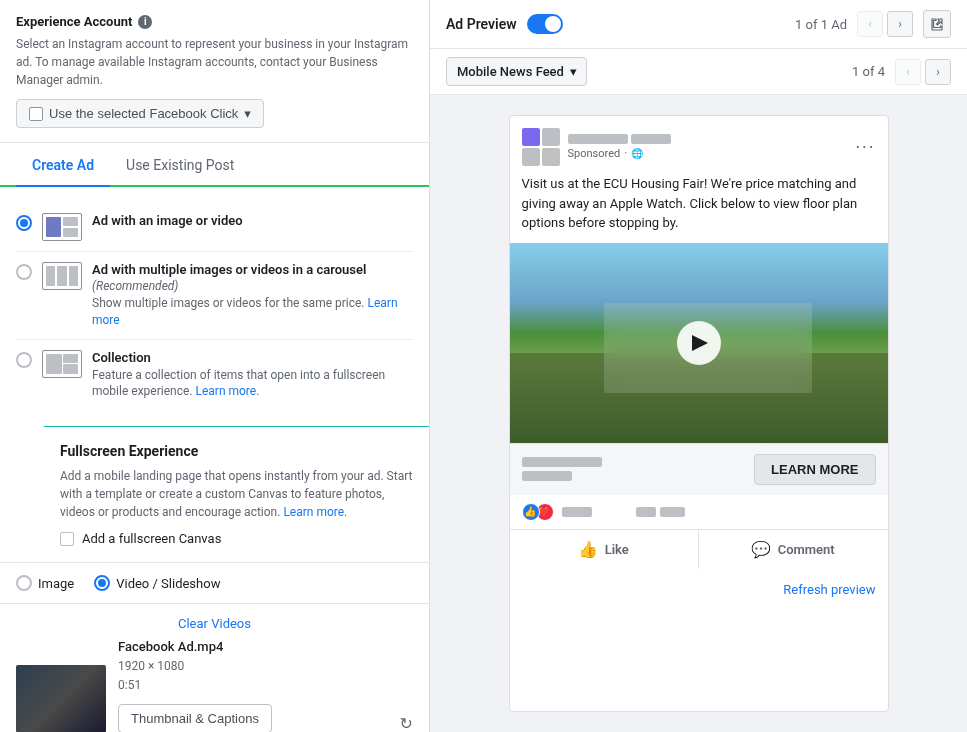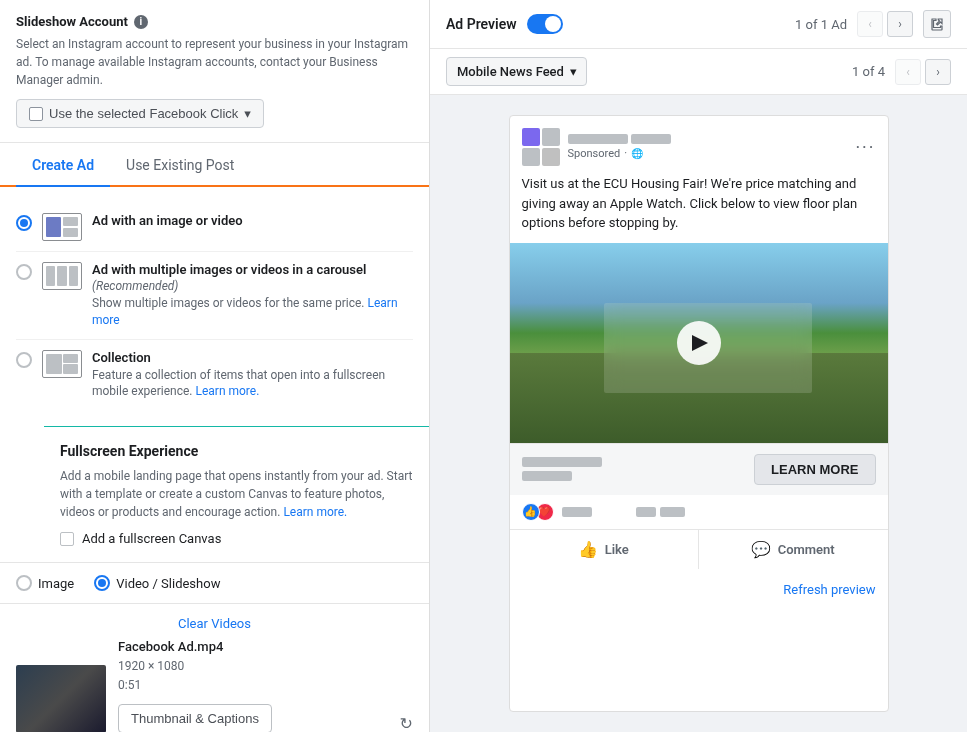--- a/index.html
+++ b/index.html
@@ -8,21 +8,21 @@
     
     .left-panel { width: 430px; background: #fff; border-right: 1px solid #ddd; display: flex; flex-direction: column; overflow-y: auto; flex-shrink: 0; }
 
     .instagram-section { padding: 14px 16px; border-bottom: 1px solid #e5e5e5; }
     .instagram-title { font-weight: 700; font-size: 13px; color: #1c1e21; display: flex; align-items: center; gap: 6px; margin-bottom: 6px; }
     .info-icon { width: 14px; height: 14px; border-radius: 50%; background: #606770; color: #fff; font-size: 10px; display: inline-flex; align-items: center; justify-content: center; cursor: pointer; }
     .instagram-desc { font-size: 12px; color: #606770; line-height: 1.5; margin-bottom: 10px; }
     .fb-page-btn { display: inline-flex; align-items: center; gap: 6px; padding: 6px 12px; border: 1px solid #ccd0d5; border-radius: 4px; background: #f5f6f7; cursor: pointer; font-size: 13px; color: #4b4f56; }
     .fb-page-btn .checkbox-icon { width: 14px; height: 14px; border: 1px solid #8d949e; border-radius: 2px; background: #fff; display: inline-block; }
 
-    .tabs-row { display: flex; border-bottom: 2px solid #f97316; padding: 0 16px; }
+    .tabs-row { display: flex; border-bottom: 2px solid #22c55e; padding: 0 16px; }
     .tab { padding: 14px 16px 12px; font-size: 14px; color: #606770; cursor: pointer; position: relative; }
     .tab.active { color: #1877f2; font-weight: 600; }
     .tab.active::after { content: ''; position: absolute; bottom: -2px; left: 0; right: 0; height: 2px; background: #1877f2; }
 
     .ad-options { padding: 16px; flex: 1; }
     .radio-group { display: flex; flex-direction: column; gap: 0; }
     .radio-item { display: flex; align-items: flex-start; gap: 10px; padding: 10px 0; border-bottom: 1px solid #f0f0f0; }
     .radio-item:last-child { border-bottom: none; }
     .radio-btn { width: 16px; height: 16px; border-radius: 50%; border: 2px solid #1877f2; background: #fff; flex-shrink: 0; margin-top: 2px; position: relative; cursor: pointer; }
     .radio-btn.selected::after { content: ''; position: absolute; width: 8px; height: 8px; border-radius: 50%; background: #1877f2; top: 2px; left: 2px; }
@@ -139,21 +139,21 @@
 
     .divider { height: 1px; background: #e5e5e5; margin: 0 16px; }
   </style>
 </head>
 <body>
 
 <div class="left-panel">
 
   <div class="instagram-section">
     <div class="instagram-title">
-      <span>Slideshow Account</span>
+      <span>Experience Account</span>
       <span class="info-icon">i</span>
     </div>
     <p class="instagram-desc">Select an Instagram account to represent your business in your Instagram ad. To manage available Instagram accounts, contact your Business Manager admin.</p>
     <button class="fb-page-btn">
       <span class="checkbox-icon"></span>
       <span>Use the selected Facebook Click</span>
       <span>▾</span>
     </button>
   </div>
 

